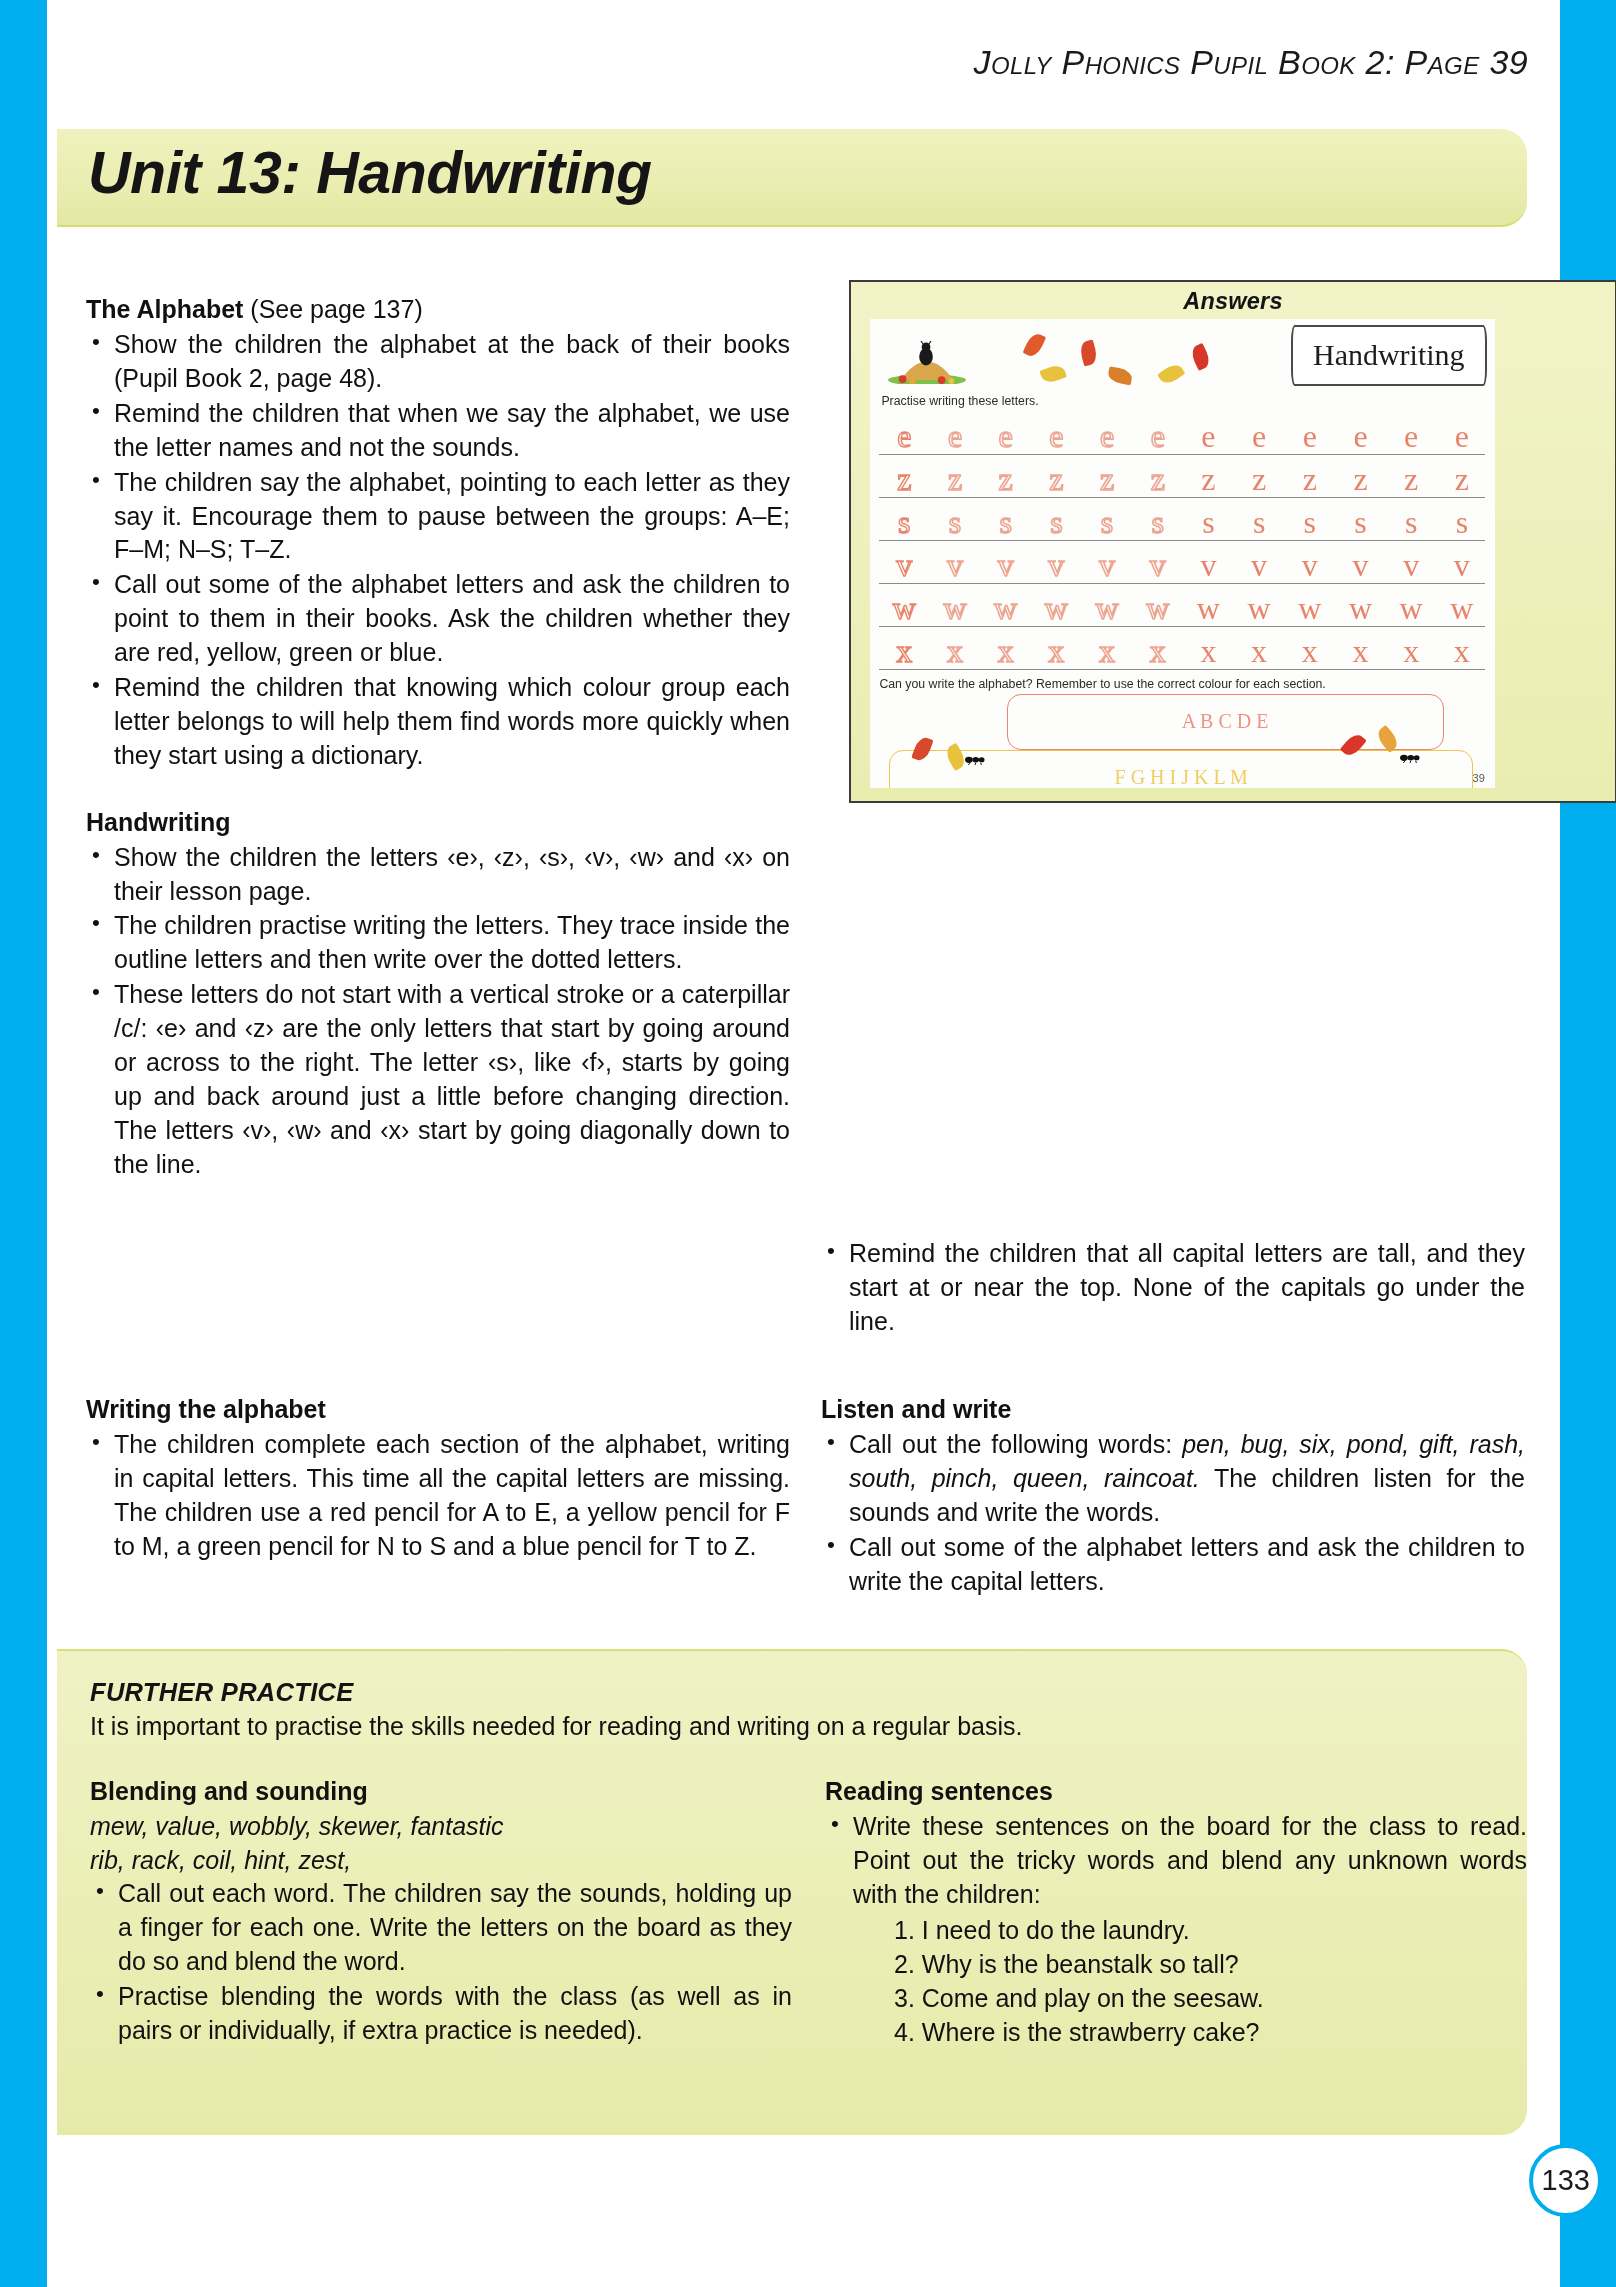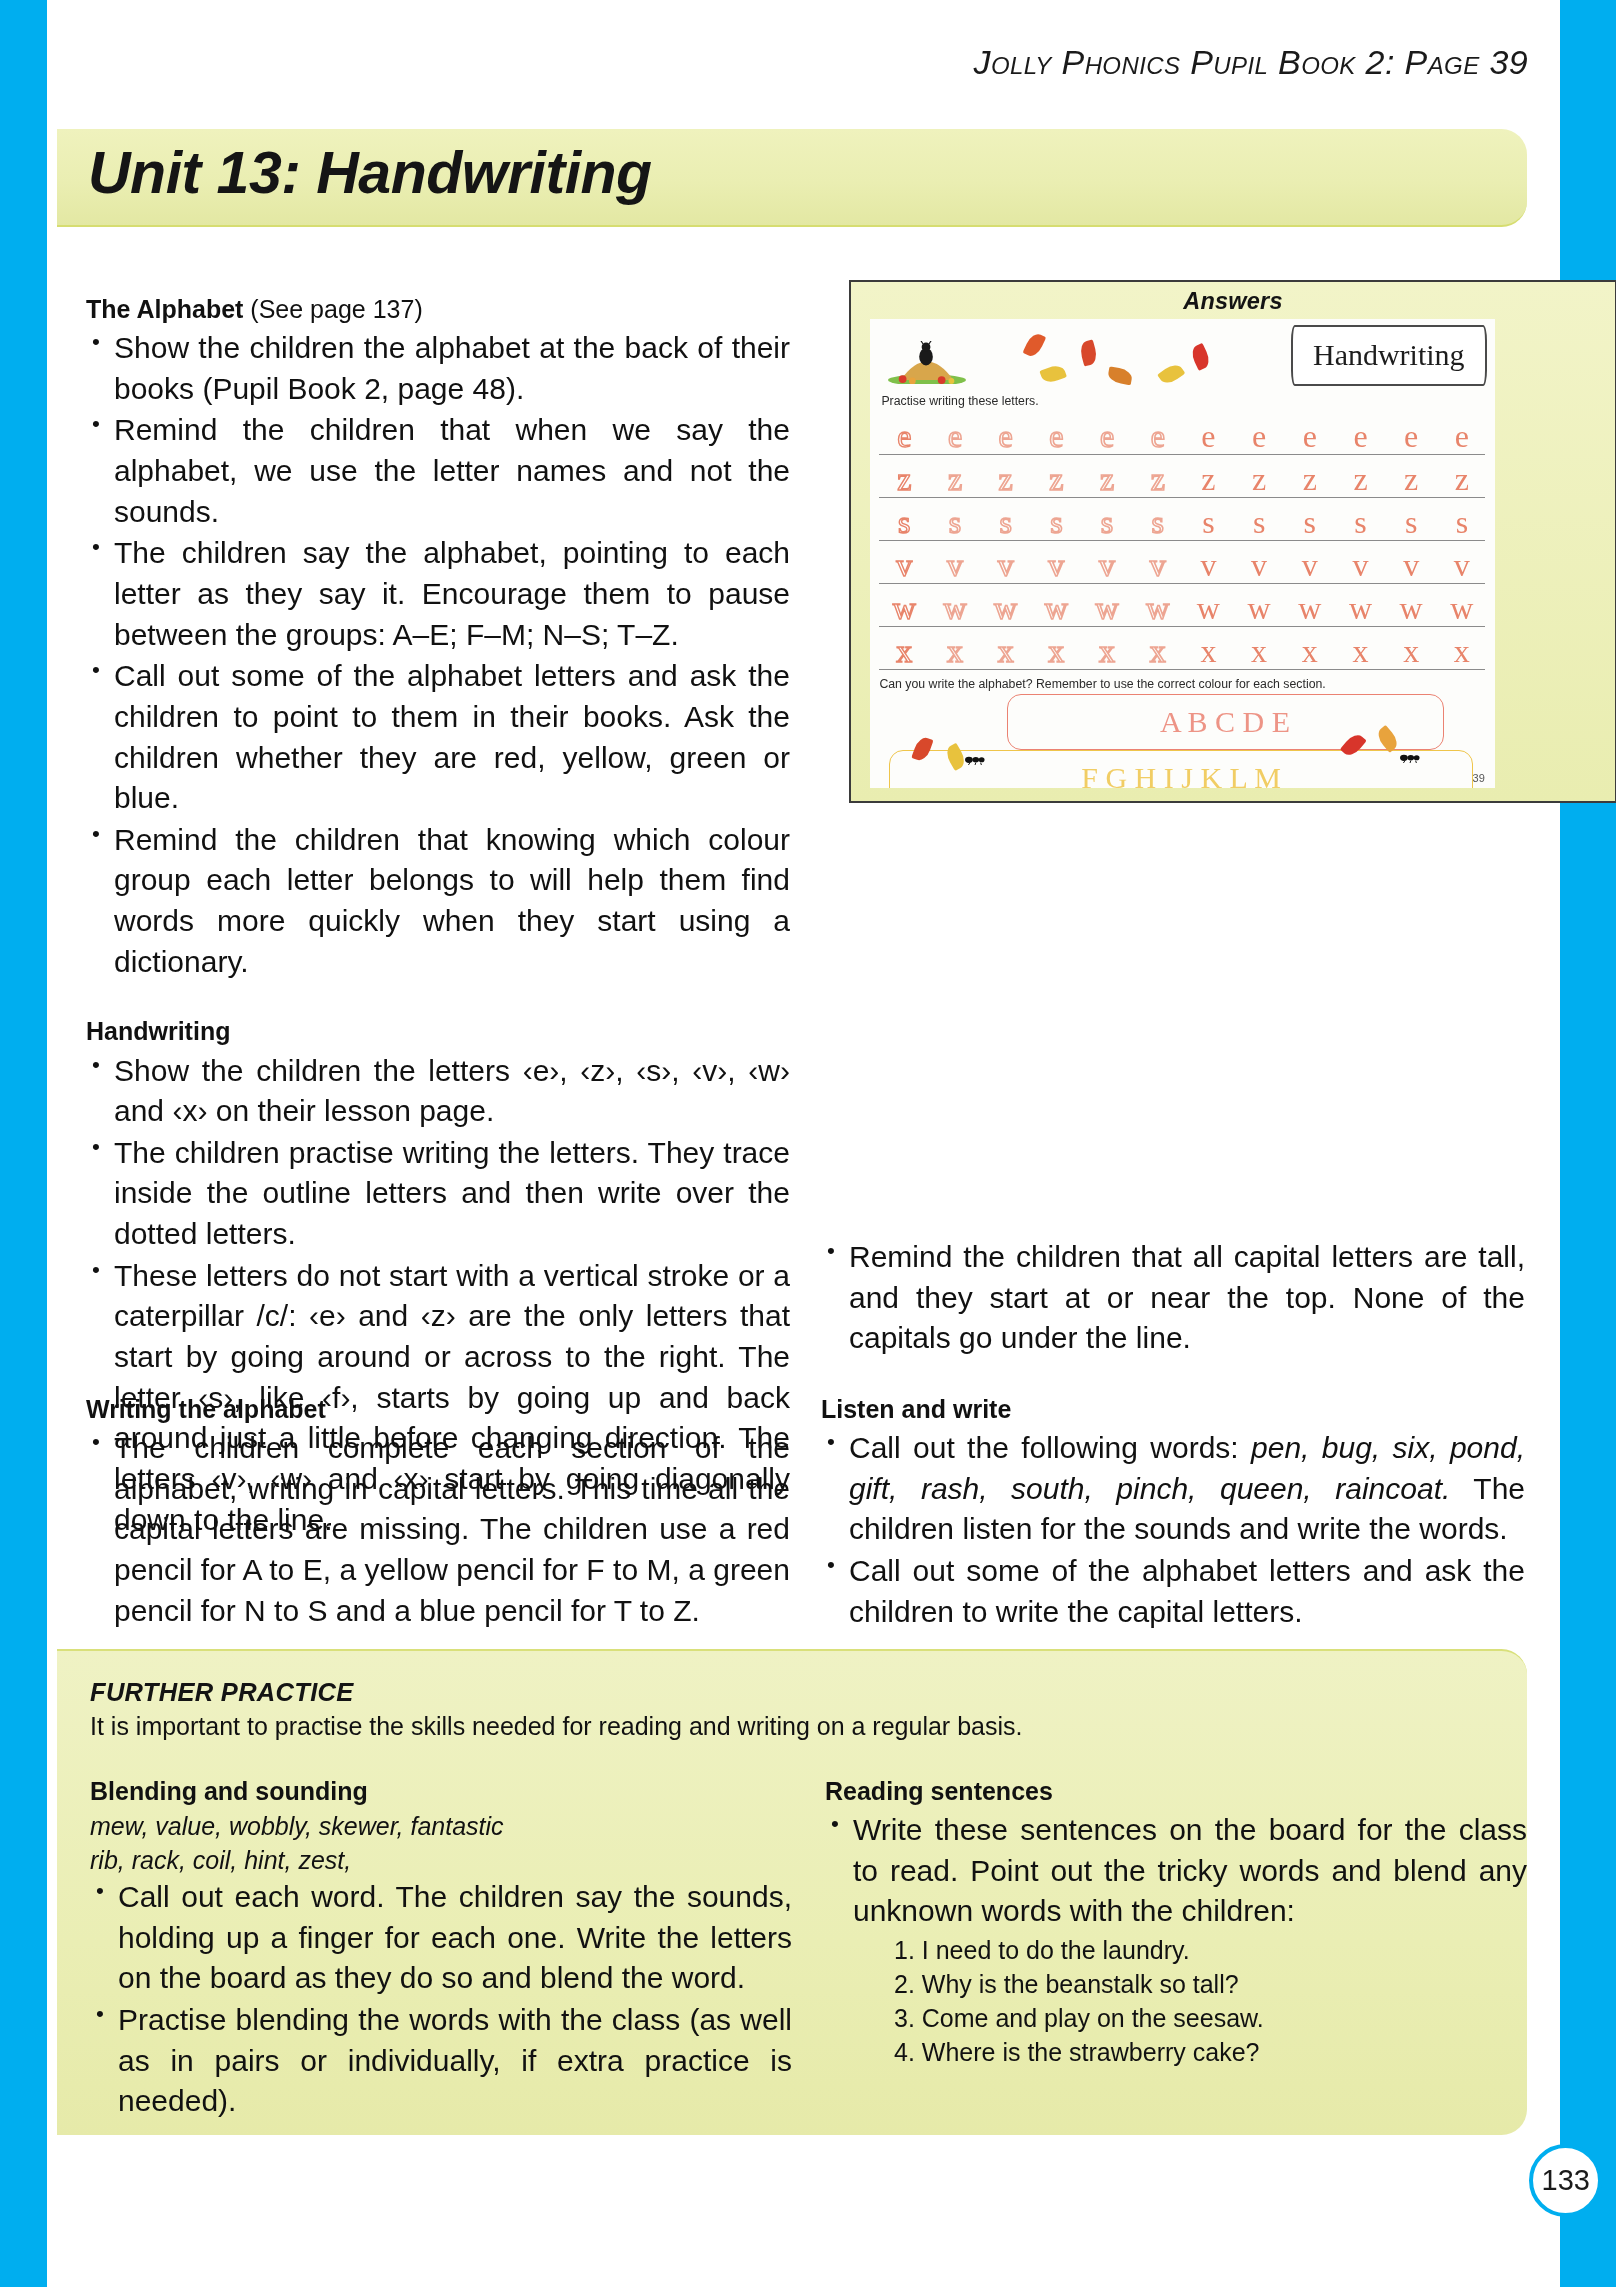--- a/index.html
+++ b/index.html
@@ -86,21 +86,21 @@
     color: #111;
     margin-bottom: 2.9px;
     line-height: 1.25;
   }
   h3.sec .thin { font-weight: normal; }
 
   ul.bullets { list-style: none; }
   ul.bullets > li {
     position: relative;
     padding-left: 28px;
-    font-size: 30px;
+    font-size: 25px;
     line-height: 1.355;
     color: #111;
     text-align: justify;
     margin-bottom: 1px;
   }
   ul.bullets > li::before {
     content: "\2022";
     position: absolute;
     left: 5.9px; top: -1px;
     font-size: 22.5px;
@@ -208,21 +208,21 @@
   }
   .alpha-wrap { position: relative; margin-top: 2px; }
   .alpha-box {
     border: 1.6px solid;
     border-radius: 14px;
     height: 56px;
     display: flex;
     align-items: center;
     justify-content: space-around;
     font-family: "Liberation Serif", serif;
-    font-size: 30px;
+    font-size: 20px;
     margin-bottom: 2.9px;
   }
   .alpha-box span { opacity: .85; }
   .ab-red    { border-color: #EB8272; color: #EB8272; margin: 0 51px 0 137px; }
   .ab-yellow { border-color: #EFC54A; color: #EFC54A; margin: 0 21.6px 0 19.6px; }
 
   .ws-pagenum {
     position: absolute;
     right: 9.8px; bottom: 3.9px;
     font-size: 11px;

